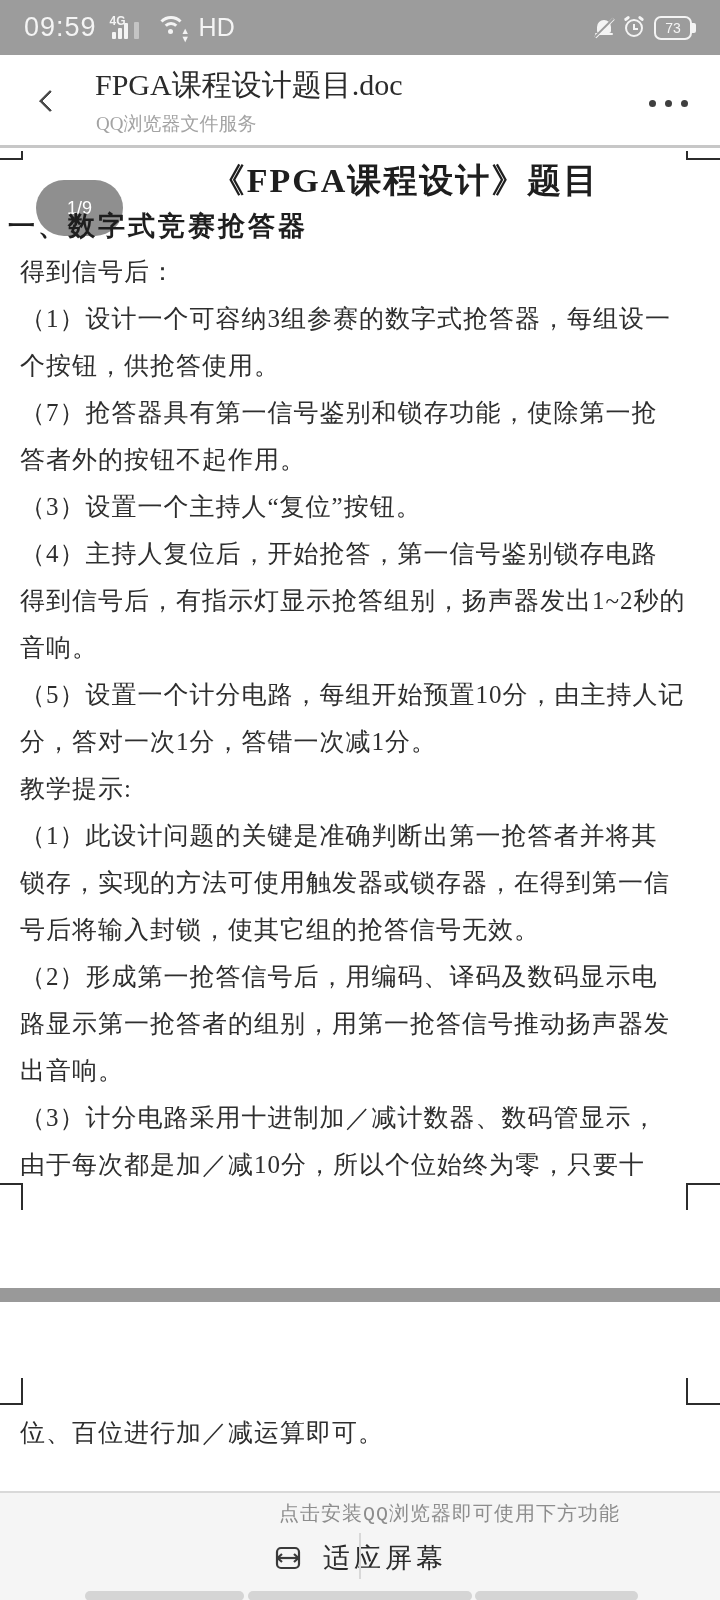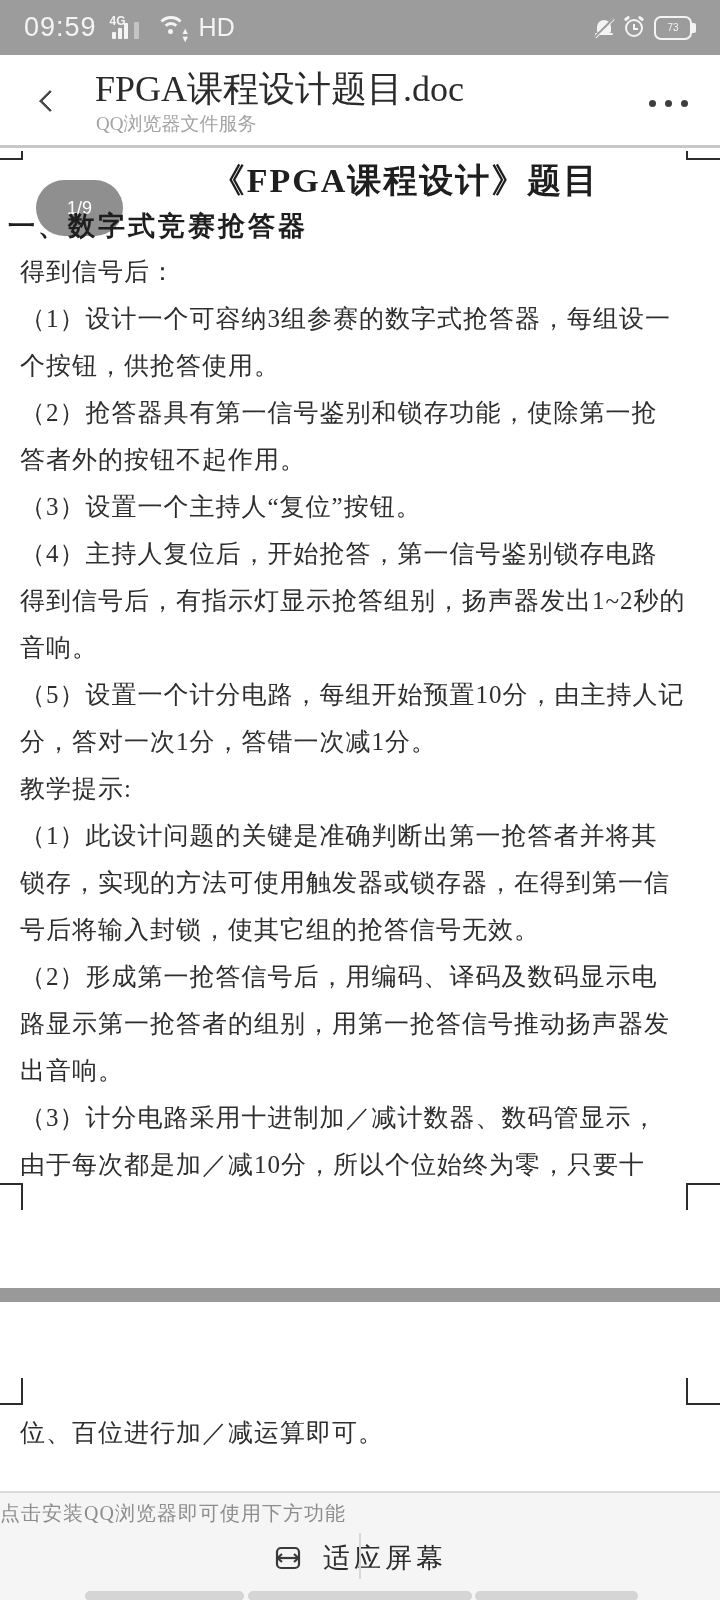--- a/index.html
+++ b/index.html
@@ -34,34 +34,34 @@
   .bell-base { position:absolute; left:1px; top:16px; width:18px; height:2.5px; background:#f4f4f4; border-radius:1px; }
   .bell-slash { position:absolute; left:9px; top:-2px; width:3px; height:26px; background:#f4f4f4; transform:rotate(45deg); border-left:2px solid #9c9c9c; }
   .clock { position:relative; width:22px; height:22px; }
   .clock-face { position:absolute; left:2px; top:2px; width:18px; height:18px; border:2.5px solid #f4f4f4; border-radius:50%; }
   .clock-hand { position:absolute; left:10px; top:7px; width:2px; height:6px; background:#f4f4f4; }
   .clock-hand2 { position:absolute; left:10px; top:11px; width:5px; height:2px; background:#f4f4f4; }
   .clock-e1 { position:absolute; left:1px; top:0; width:6px; height:3px; background:#f4f4f4; transform:rotate(-40deg); border-radius:2px; }
   .clock-e2 { position:absolute; right:1px; top:0; width:6px; height:3px; background:#f4f4f4; transform:rotate(40deg); border-radius:2px; }
   .battery { position:relative; width:42px; height:24px; }
   .batt-shell { position:absolute; left:0; top:0; width:38px; height:24px; border:2px solid #f4f4f4; border-radius:7px; display:flex; align-items:center; justify-content:center; }
-  .batt-txt { font-size:10px; color:#f4f4f4; }
+  .batt-txt { font-size:14px; color:#f4f4f4; }
   .batt-nub { position:absolute; right:0; top:7px; width:4px; height:10px; background:#f4f4f4; border-radius:0 2px 2px 0; }
   
   .app-header {
     position:absolute; top:55px; left:0; width:720px; height:93px;
     background:#ffffff; border-bottom:3px solid #c7c7c7;
   }
   .back-btn { position:absolute; left:28px; top:26px; width:44px; height:44px; }
   .chevron-left {
     position:absolute; left:14px; top:12px; width:16px; height:16px;
     border-left:3.5px solid #4a4a4a; border-bottom:3.5px solid #4a4a4a;
     transform:rotate(45deg); border-radius:1px;
   }
-  .hdr-title { position:absolute; left:95px; top:10px; font-size:36px; color:#2b2b2b;
+  .hdr-title { position:absolute; left:95px; top:10px; font-size:30px; color:#2b2b2b;
     font-family:"Liberation Serif", serif; white-space:nowrap; }
   .hdr-sub { position:absolute; left:96px; top:56px; font-size:19px; color:#a3a3a3;
     font-family:"Liberation Serif", serif; }
   .menu-btn { position:absolute; right:22px; top:28px; width:60px; height:40px;
     display:flex; align-items:center; justify-content:center; gap:9px; }
   .dot { width:7px; height:7px; border-radius:50%; background:#3f3f3f; }
   
   .doc-viewer { position:absolute; top:151px; left:0; width:720px; height:1340px; background:#ffffff; }
   .mark { position:absolute; }
   .m-p1-tl { left:0;   top:0px;    width:23px; height:9px;  border-right:2px solid #2c2c2c; border-bottom:2px solid #2c2c2c; }
@@ -97,23 +97,23 @@
     position:absolute; left:20px; top:1258px; width:690px;
     font-size:25px; color:#2e2e2e; letter-spacing:1px; line-height:47px;
     font-family:"Liberation Serif", serif;
   }
   
   .footer {
     position:absolute; left:0; top:1491px; width:720px; height:109px;
     background:#f5f5f5; border-top:2px solid #d9d9d9;
   }
   .footer-banner {
-    position:absolute; left:0; top:7px; width:620px; text-align:left;
+    position:absolute; left:0; top:7px; width:620px; text-align:right;
     font-size:20px; color:#8d8d8d; letter-spacing:1px;
-    font-family:Liberation Serif, serif;
+    font-family:Liberation Mono, monospace;
   }
   .footer-buttons { position:absolute; left:0; top:40px; width:720px; height:50px; display:flex; }
   .f-btn { flex:1; display:flex; align-items:center; justify-content:center; gap:20px;
     font-size:27px; color:#2c2c2c; font-family:"Liberation Serif", serif; letter-spacing:4px; }
   .f-divider { position:absolute; left:359px; top:0px; width:2px; height:46px; background:#d8d8d8; }
   .f-icon { width:30px; height:30px; flex:0 0 auto; }
   .f-icon svg { width:100%; height:100%; }
   .bottom-bars { position:absolute; left:0; top:98px; width:720px; height:10px; }
   .bbar { position:absolute; height:10px; background:#d5d5d5; border-radius:5px; top:0; }
   .bbar1 { left:85px; width:159px; }
@@ -187,21 +187,21 @@
     <span class="mark m-p2-tr"></span>
 
     <div class="doc-title">《FPGA课程设计》题目</div>
     <div class="page-badge">1/9</div>
     <div class="doc-heading">一、数字式竞赛抢答器</div>
 
     <div class="doc-body">
         <div class="doc-line">得到信号后：</div>
         <div class="doc-line">（1）设计一个可容纳3组参赛的数字式抢答器，每组设一</div>
         <div class="doc-line">个按钮，供抢答使用。</div>
-        <div class="doc-line">（2）抢答器具有第一信号鉴别和锁存功能，使除第一抢</div>
+        <div class="doc-line">（7）抢答器具有第一信号鉴别和锁存功能，使除第一抢</div>
         <div class="doc-line">答者外的按钮不起作用。</div>
         <div class="doc-line">（3）设置一个主持人“复位”按钮。</div>
         <div class="doc-line">（4）主持人复位后，开始抢答，第一信号鉴别锁存电路</div>
         <div class="doc-line">得到信号后，有指示灯显示抢答组别，扬声器发出1~2秒的</div>
         <div class="doc-line">音响。</div>
         <div class="doc-line">（5）设置一个计分电路，每组开始预置10分，由主持人记</div>
         <div class="doc-line">分，答对一次1分，答错一次减1分。</div>
         <div class="doc-line">教学提示:</div>
         <div class="doc-line">（1）此设计问题的关键是准确判断出第一抢答者并将其</div>
         <div class="doc-line">锁存，实现的方法可使用触发器或锁存器，在得到第一信</div>

